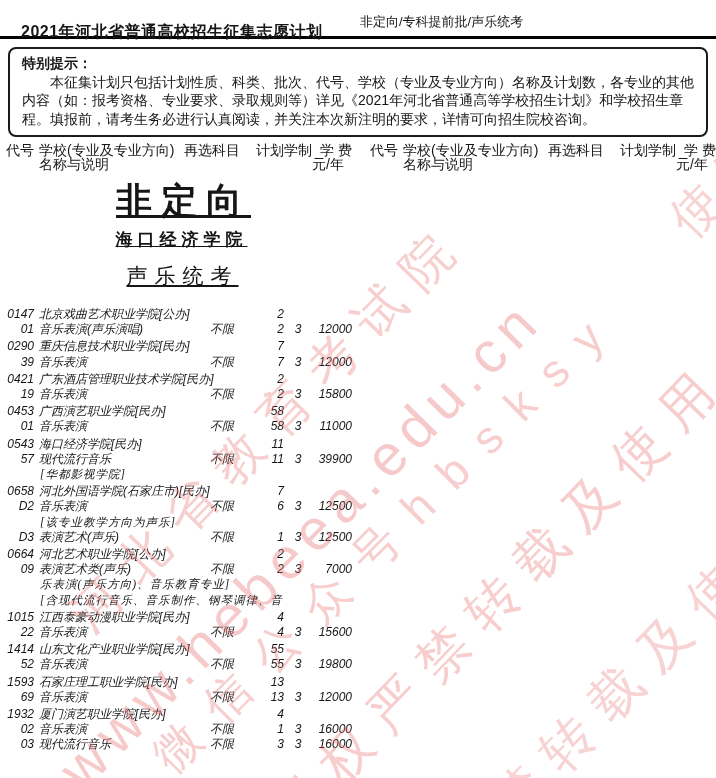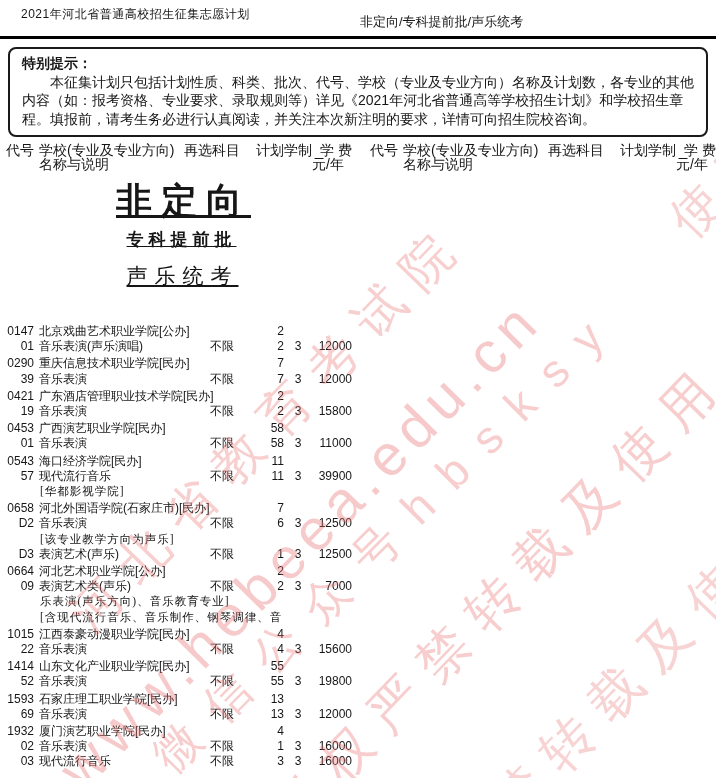--- a/index.html
+++ b/index.html
@@ -3,21 +3,21 @@
 <meta charset="utf-8">
 <style>
   html,body{margin:0;padding:0;}
   body{
     width:716px;height:778px;position:relative;overflow:hidden;background:#fff;
     font-family:"Liberation Sans",sans-serif;color:#161616;
   }
   #content{position:relative;z-index:1;}
   
   .topbar{position:relative;height:36px;border-bottom:3px solid #000;}
-  .page-title{position:absolute;left:21px;top:6px;font-size:12px;font-weight:normal;margin:0;letter-spacing:0.5px;}
+  .page-title{position:absolute;left:21px;top:22px;font-size:16px;font-weight:bold;margin:0;letter-spacing:0.5px;}
   .subtitle{position:absolute;left:360px;top:13px;font-size:13px;}
   
   .notice{margin:8px 8px 0;border:2px solid #1a1a1a;border-radius:8px;padding:5px 12px 7px;font-size:14px;line-height:18.5px;}
   .notice-title{font-weight:bold;}
   .notice p{margin:0;text-indent:2em;}
   
   .thead{display:flex;margin-top:6px;}
   .thead-col{width:358px;box-sizing:border-box;flex:none;}
   .thead-col.right{padding-left:6px;}
   .hgrid{display:grid;grid-template-columns:34px 150px 50px 50px 28px 40px;font-size:14px;line-height:14px;}
@@ -28,21 +28,21 @@
   .h-years{grid-column:5;text-align:center;}
   .h-fee{grid-column:6;text-align:right;white-space:pre;}
   .h-school2{grid-column:2;padding-left:5px;}
   .h-fee2{grid-column:6;text-align:left;}
   
   .titles{width:358px;text-align:center;text-decoration:underline;}
   .t1{font-size:36px;font-weight:bold;letter-spacing:9px;margin-top:10px;line-height:40px;text-indent:9px;}
   .t2{font-size:17px;font-weight:bold;letter-spacing:5px;margin-top:9px;line-height:20px;text-indent:5px;}
   .t3{font-size:21px;letter-spacing:7px;margin-top:13px;line-height:26px;text-indent:7px;}
   
-  #rows{width:358px;margin-top:35px;font-size:12px;}
+  #rows{width:358px;margin-top:18px;font-size:12px;font-style:italic;}
   .row{display:grid;grid-template-columns:34px 150px 50px 50px 28px 40px;line-height:15.2px;}
   .row.school{margin-top:2px;}
   .c-code{grid-column:1;text-align:right;white-space:nowrap;}
   .c-name{grid-column:2;padding-left:5px;white-space:nowrap;}
   .school .c-name{grid-column:2/4;}
   .c-subj{grid-column:3;text-align:right;}
   .c-plan{grid-column:4;text-align:right;}
   .c-years{grid-column:5;text-align:center;}
   .c-fee{grid-column:6;text-align:right;}
   .c-note{grid-column:2/6;padding-left:6px;font-family:"Liberation Serif",serif;font-size:11.5px;letter-spacing:1px;white-space:nowrap;}
@@ -86,21 +86,21 @@
         <span class="h-years">学制</span>
         <span class="h-fee">学 费</span>
         <span class="h-school2">名称与说明</span>
         <span class="h-fee2">元/年</span>
       </div>
     </div>
   </div>
 
   <div class="titles">
     <div class="t1">非定向</div>
-    <div class="t2">专科提前批</div>
+    <div class="t2">海口经济学院</div>
     <div class="t3">声乐统考</div>
   </div>
 
   <div id="rows">
       <div class="row school">
         <span class="c-code">0147</span>
         <span class="c-name">北京戏曲艺术职业学院[公办]</span>
         <span class="c-plan">2</span>
       </div>
       <div class="row major">

